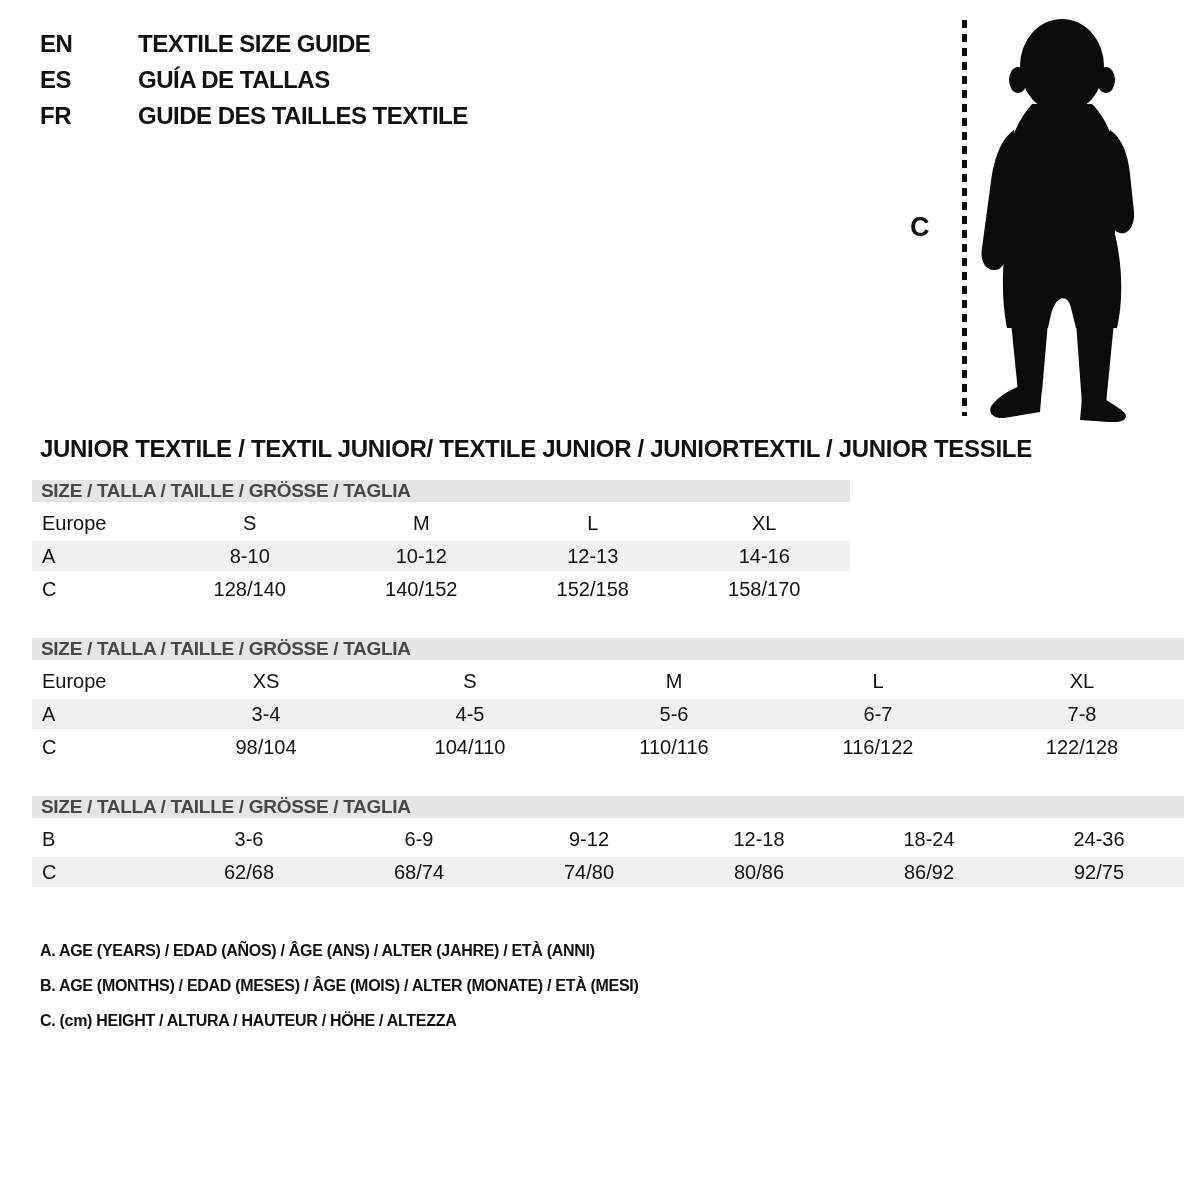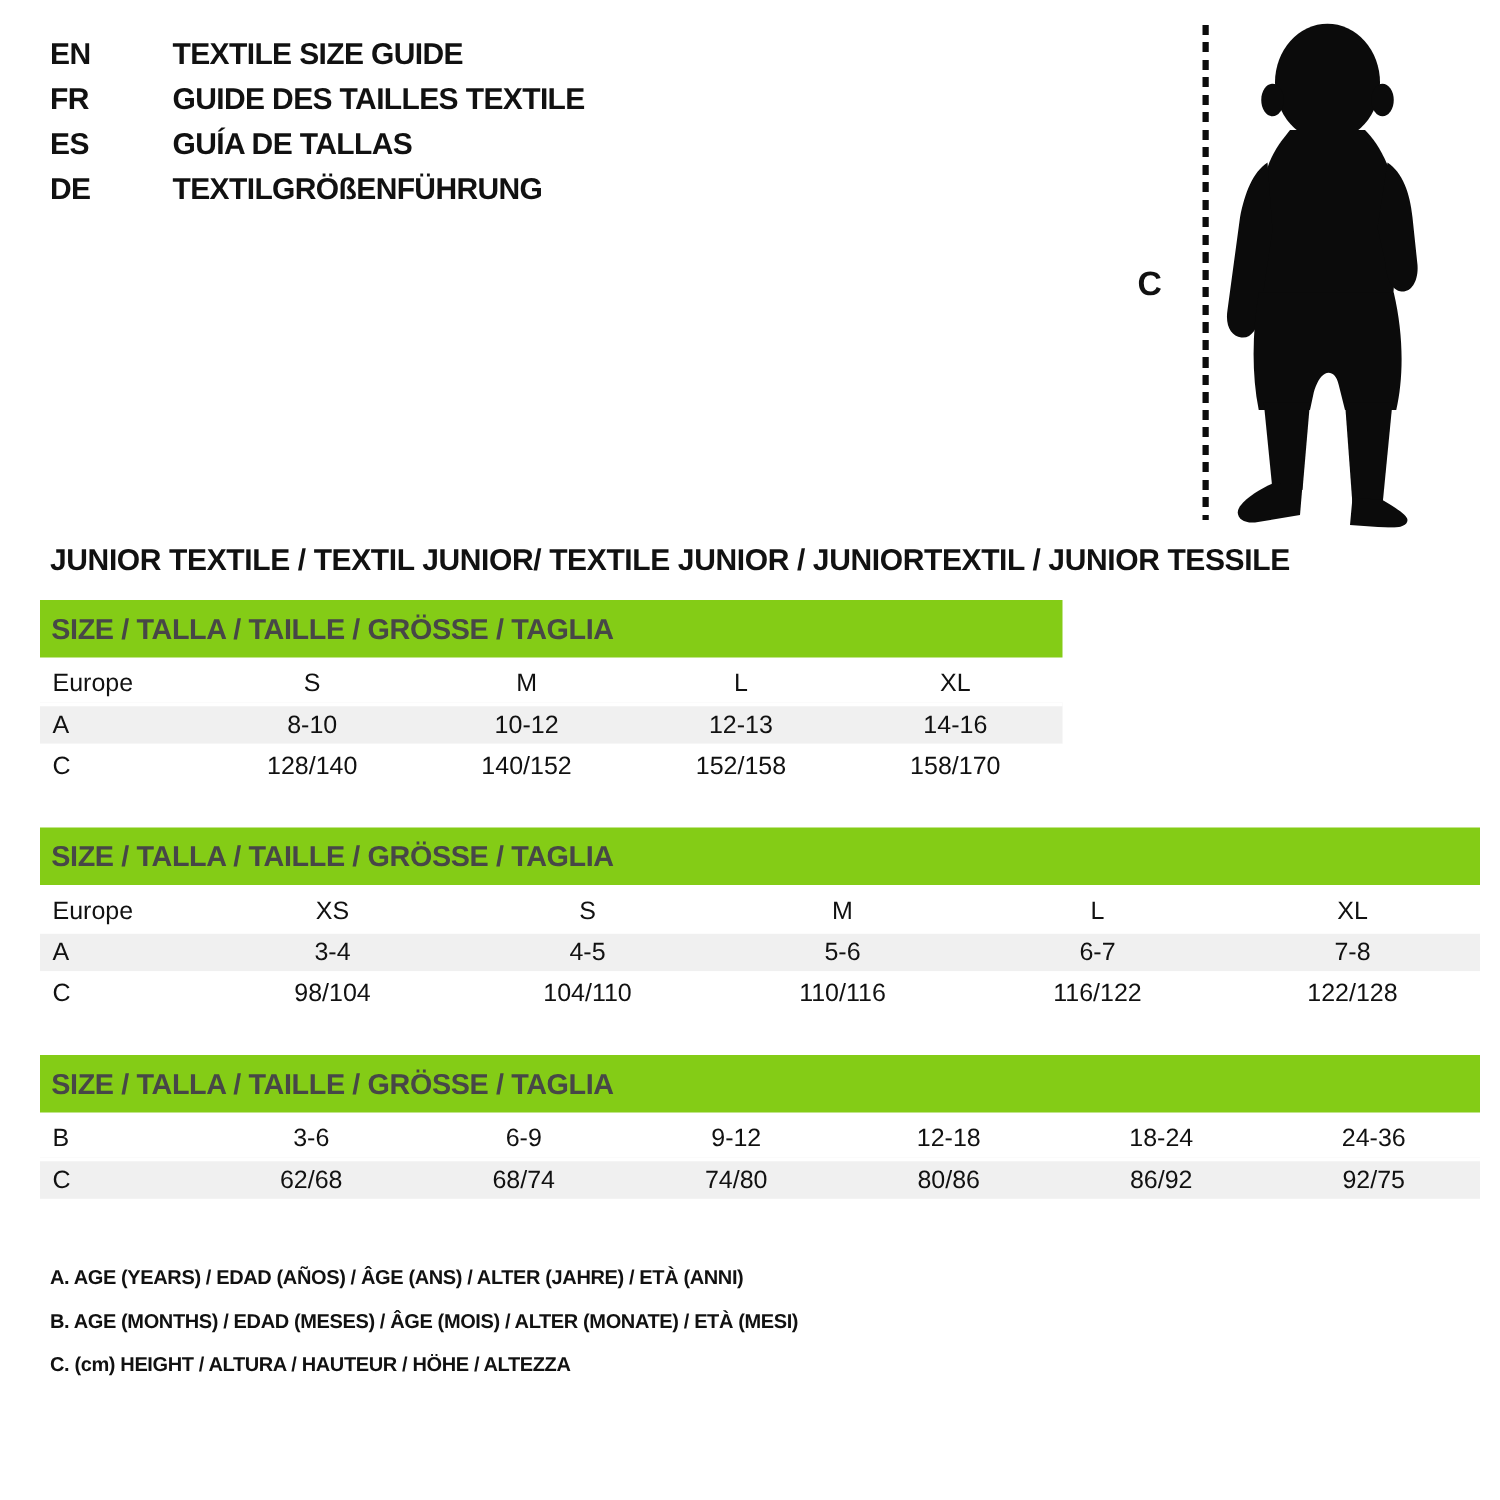--- a/index.html
+++ b/index.html
@@ -41,22 +41,22 @@
   .main { position:absolute; top:0; left:32px; width:1160px; }
   .spacer-top { height:434px; }
 
   .section-title {
     font-size:24px; font-weight:bold; letter-spacing:-0.3px;
     line-height:30px; padding-left:8px; white-space:pre-line;
     margin-bottom:16px;
   }
   .size-table { margin-bottom:34px; }
   .size-header {
-    height:46px; background:#84cc16; color:#474747;
-    font-size:23px; font-weight:bold; letter-spacing:-0.3px;
+    height:22px; background:#e5e5e5; color:#474747;
+    font-size:19px; font-weight:bold; letter-spacing:-0.3px;
     display:flex; align-items:center; padding-left:9px;
     margin-bottom:6px;
   }
   .cols-4 .size-header, .cols-4 .trow { width:818px; }
   .cols-5 .size-header, .cols-5 .trow { width:1152px; }
   .cols-6 .size-header, .cols-6 .trow { width:1152px; }
 
   .trow { display:grid; height:30px; align-items:center; font-size:20px; }
   .trow + .trow { border-top:3px solid #ffffff; height:33px; }
   .trow.shaded { background:#f0f0f0; }
@@ -75,30 +75,26 @@
 </style>
 </head>
 <body>
 
 <div class="langs">
     <div class="lang-row">
       <span>EN</span>
       <span>TEXTILE SIZE GUIDE</span>
     </div>
     <div class="lang-row">
+      <span>ES</span>
+      <span>GUÍA DE TALLAS</span>
+    </div>
+    <div class="lang-row">
       <span>FR</span>
       <span>GUIDE DES TAILLES TEXTILE</span>
-    </div>
-    <div class="lang-row">
-      <span>ES</span>
-      <span>GUÍA DE TALLAS</span>
-    </div>
-    <div class="lang-row">
-      <span>DE</span>
-      <span>TEXTILGRÖßENFÜHRUNG</span>
     </div>
   </div>
 
 <div class="figure-block">
   <span class="c-label">C</span>
   <div class="measure-line"></div>
   <svg class="toddler" width="176" height="406" viewBox="0 0 176 406" aria-hidden="true">
     <g fill="#0b0b0b">
 
       <ellipse cx="90" cy="50" rx="42" ry="47"></ellipse>

